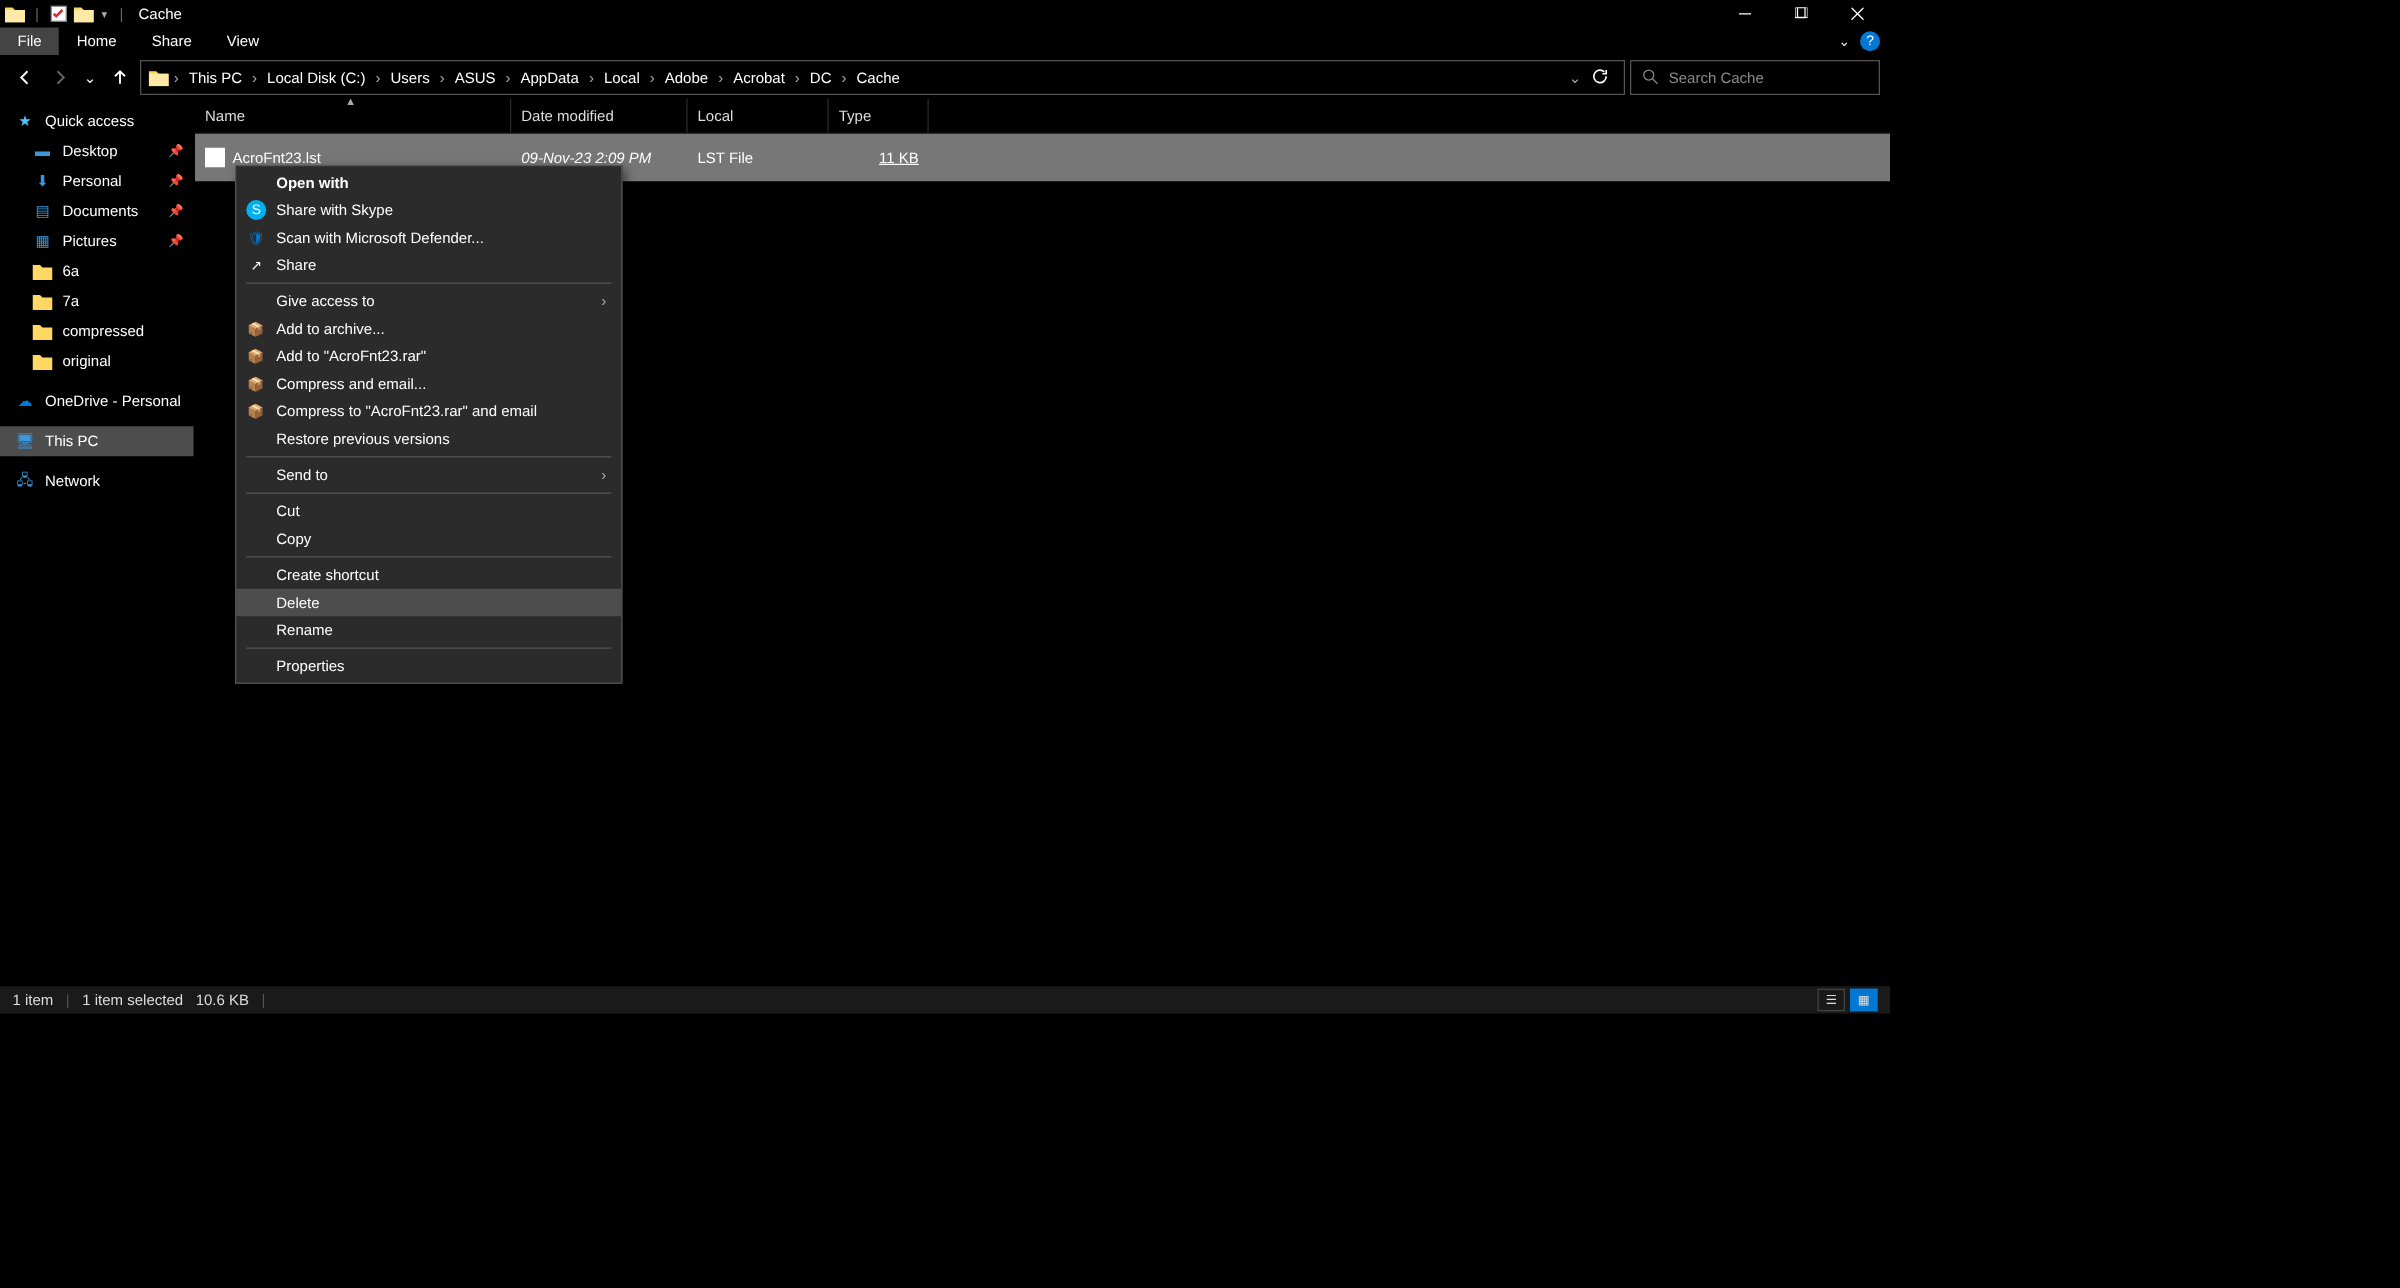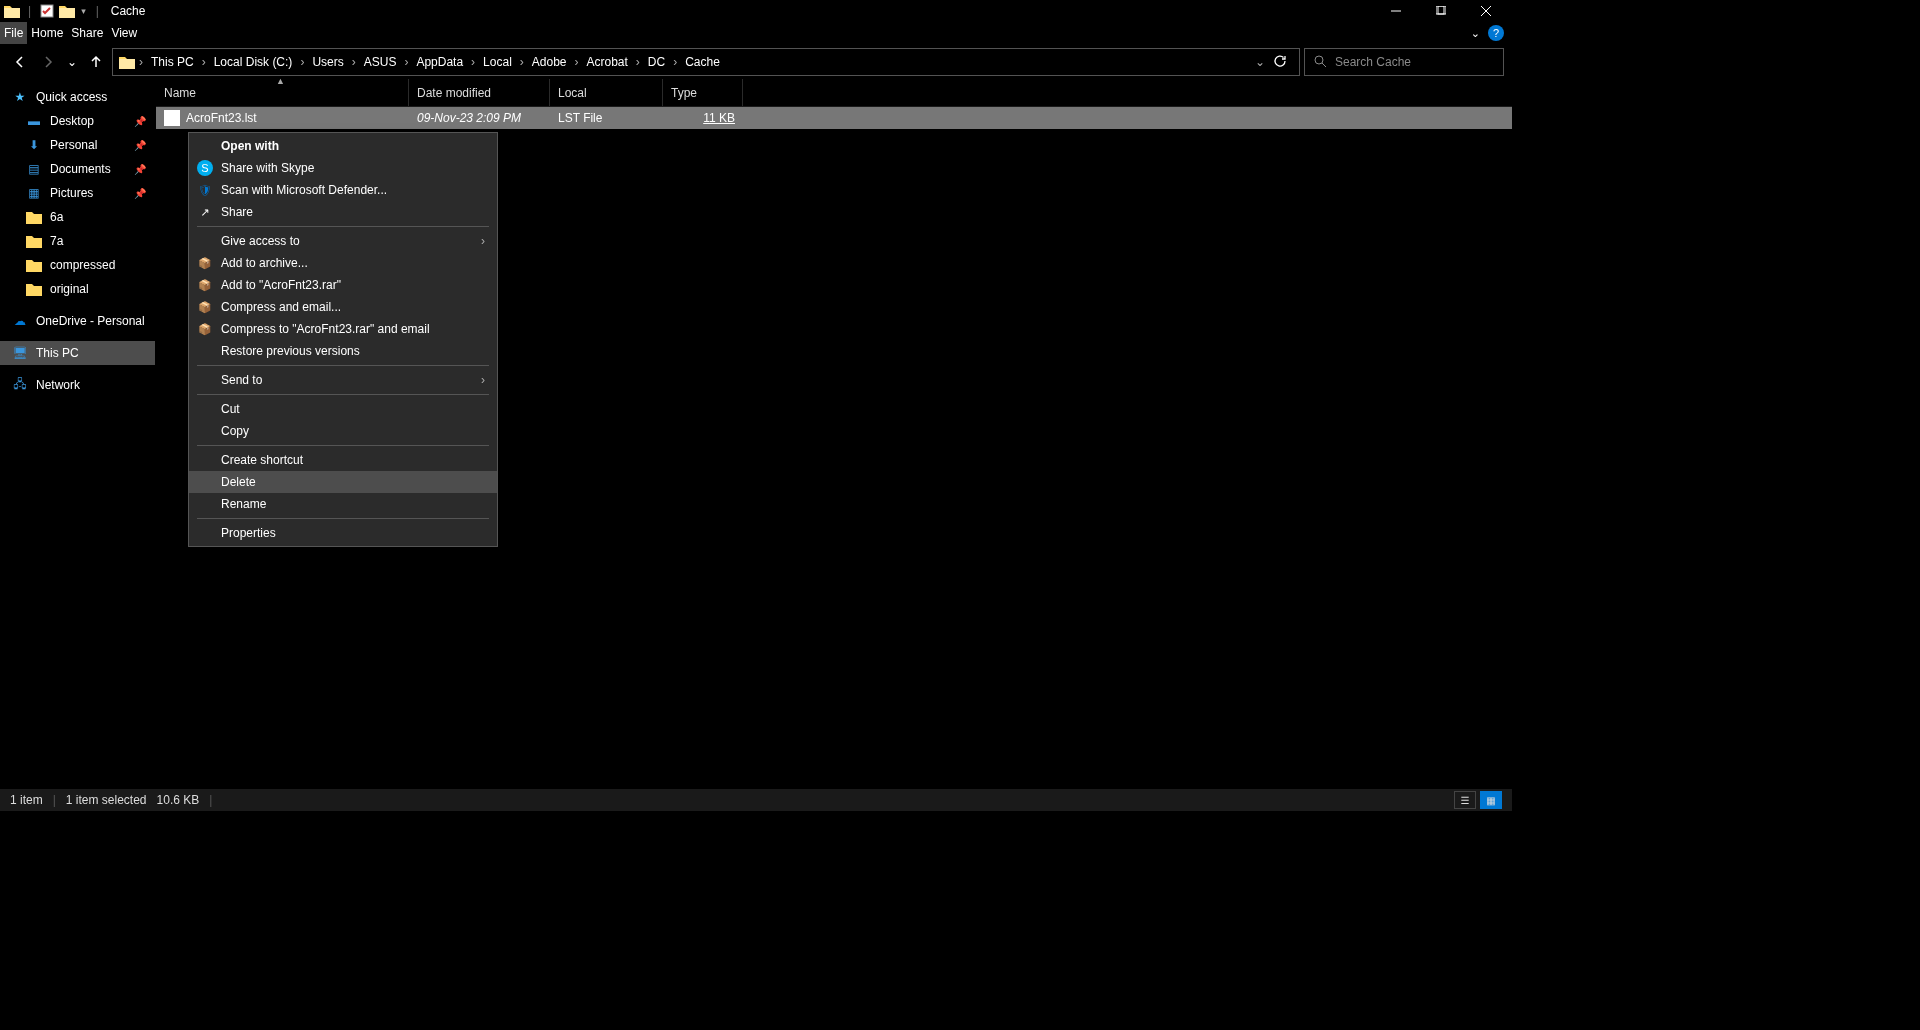--- a/index.html
+++ b/index.html
@@ -9,21 +9,21 @@
 .titlebar { height: 22px; background: #000; display: flex; align-items: center; padding: 0 4px; }
 .titlebar-left { display: flex; align-items: center; gap: 4px; }
 .tb-icon { width: 16px; height: 16px; display: flex; align-items: center; justify-content: center; }
 .titlebar-sep { color: #666; margin: 0 4px; }
 .titlebar-title { color: #fff; margin-left: 4px; }
 .titlebar-right { margin-left: auto; display: flex; }
 .winbtn { width: 45px; height: 22px; display: flex; align-items: center; justify-content: center; color: #fff; }
 
 
 .ribbon { height: 23px; background: #000; display: flex; align-items: stretch; border-bottom: 1px solid #000; position: relative; }
-.ribbon-tab { padding: 0 4px; display: flex; align-items: center; color: #fff; cursor: pointer; }
+.ribbon-tab { padding: 0 14px; display: flex; align-items: center; color: #fff; cursor: pointer; }
 .ribbon-tab.file { background: #444; }
 .ribbon-right { margin-left: auto; display: flex; align-items: center; gap: 8px; padding-right: 8px; }
 .help-circle { width: 16px; height: 16px; border-radius: 50%; background: #0078d4; color: #fff; display: flex; align-items: center; justify-content: center; font-size: 11px; }
 
 
 .navbar { height: 34px; background: #000; display: flex; align-items: center; padding: 0 8px; gap: 4px; }
 .nav-arrow { width: 24px; height: 24px; display: flex; align-items: center; justify-content: center; color: #fff; }
 .nav-arrow.disabled { color: #666; }
 .nav-caret { width: 16px; color: #fff; display: flex; align-items: center; justify-content: center; }
 .addressbar { flex: 1; height: 28px; border: 1px solid #535353; display: flex; align-items: center; padding: 0 4px; }
@@ -47,21 +47,21 @@
 .content { flex: 1; background: #000; display: flex; flex-direction: column; border-left: 1px solid #000; }
 .col-headers { height: 28px; display: flex; align-items: center; border-bottom: 1px solid #1a1a1a; position: relative; }
 .col { padding: 0 8px; color: #ddd; border-right: 1px solid #2a2a2a; height: 100%; display: flex; align-items: center; }
 .col-name { width: 253px; position: relative; }
 .col-date { width: 141px; }
 .col-type { width: 113px; }
 .col-size { width: 80px; justify-content: flex-start; }
 .sort-arrow { position: absolute; top: -3px; left: 120px; color: #aaa; font-size: 9px; }
 
 .filelist { flex: 1; position: relative; }
-.file-row { height: 22px; display: flex; align-items: center; background: #777; color: #fff; }
+.file-row { height: 38px; display: flex; align-items: center; background: #777; color: #fff; }
 .file-row.selected { background: #777777; }
 .fcell { padding: 0 8px; overflow: hidden; white-space: nowrap; }
 .f-name { width: 253px; display: flex; align-items: center; gap: 6px; }
 .f-date { width: 141px; font-style: italic; }
 .f-type { width: 113px; }
 .f-size { width: 80px; text-align: right; text-decoration: underline; }
 .file-icon { width: 16px; height: 16px; background: #fff; display: flex; }
 
 
 .context-menu { position: absolute; left: 188px; top: 132px; width: 310px; background: #2b2b2b; border: 1px solid #555; padding: 2px 0; z-index: 100; box-shadow: 3px 3px 8px rgba(0,0,0,.5); }

